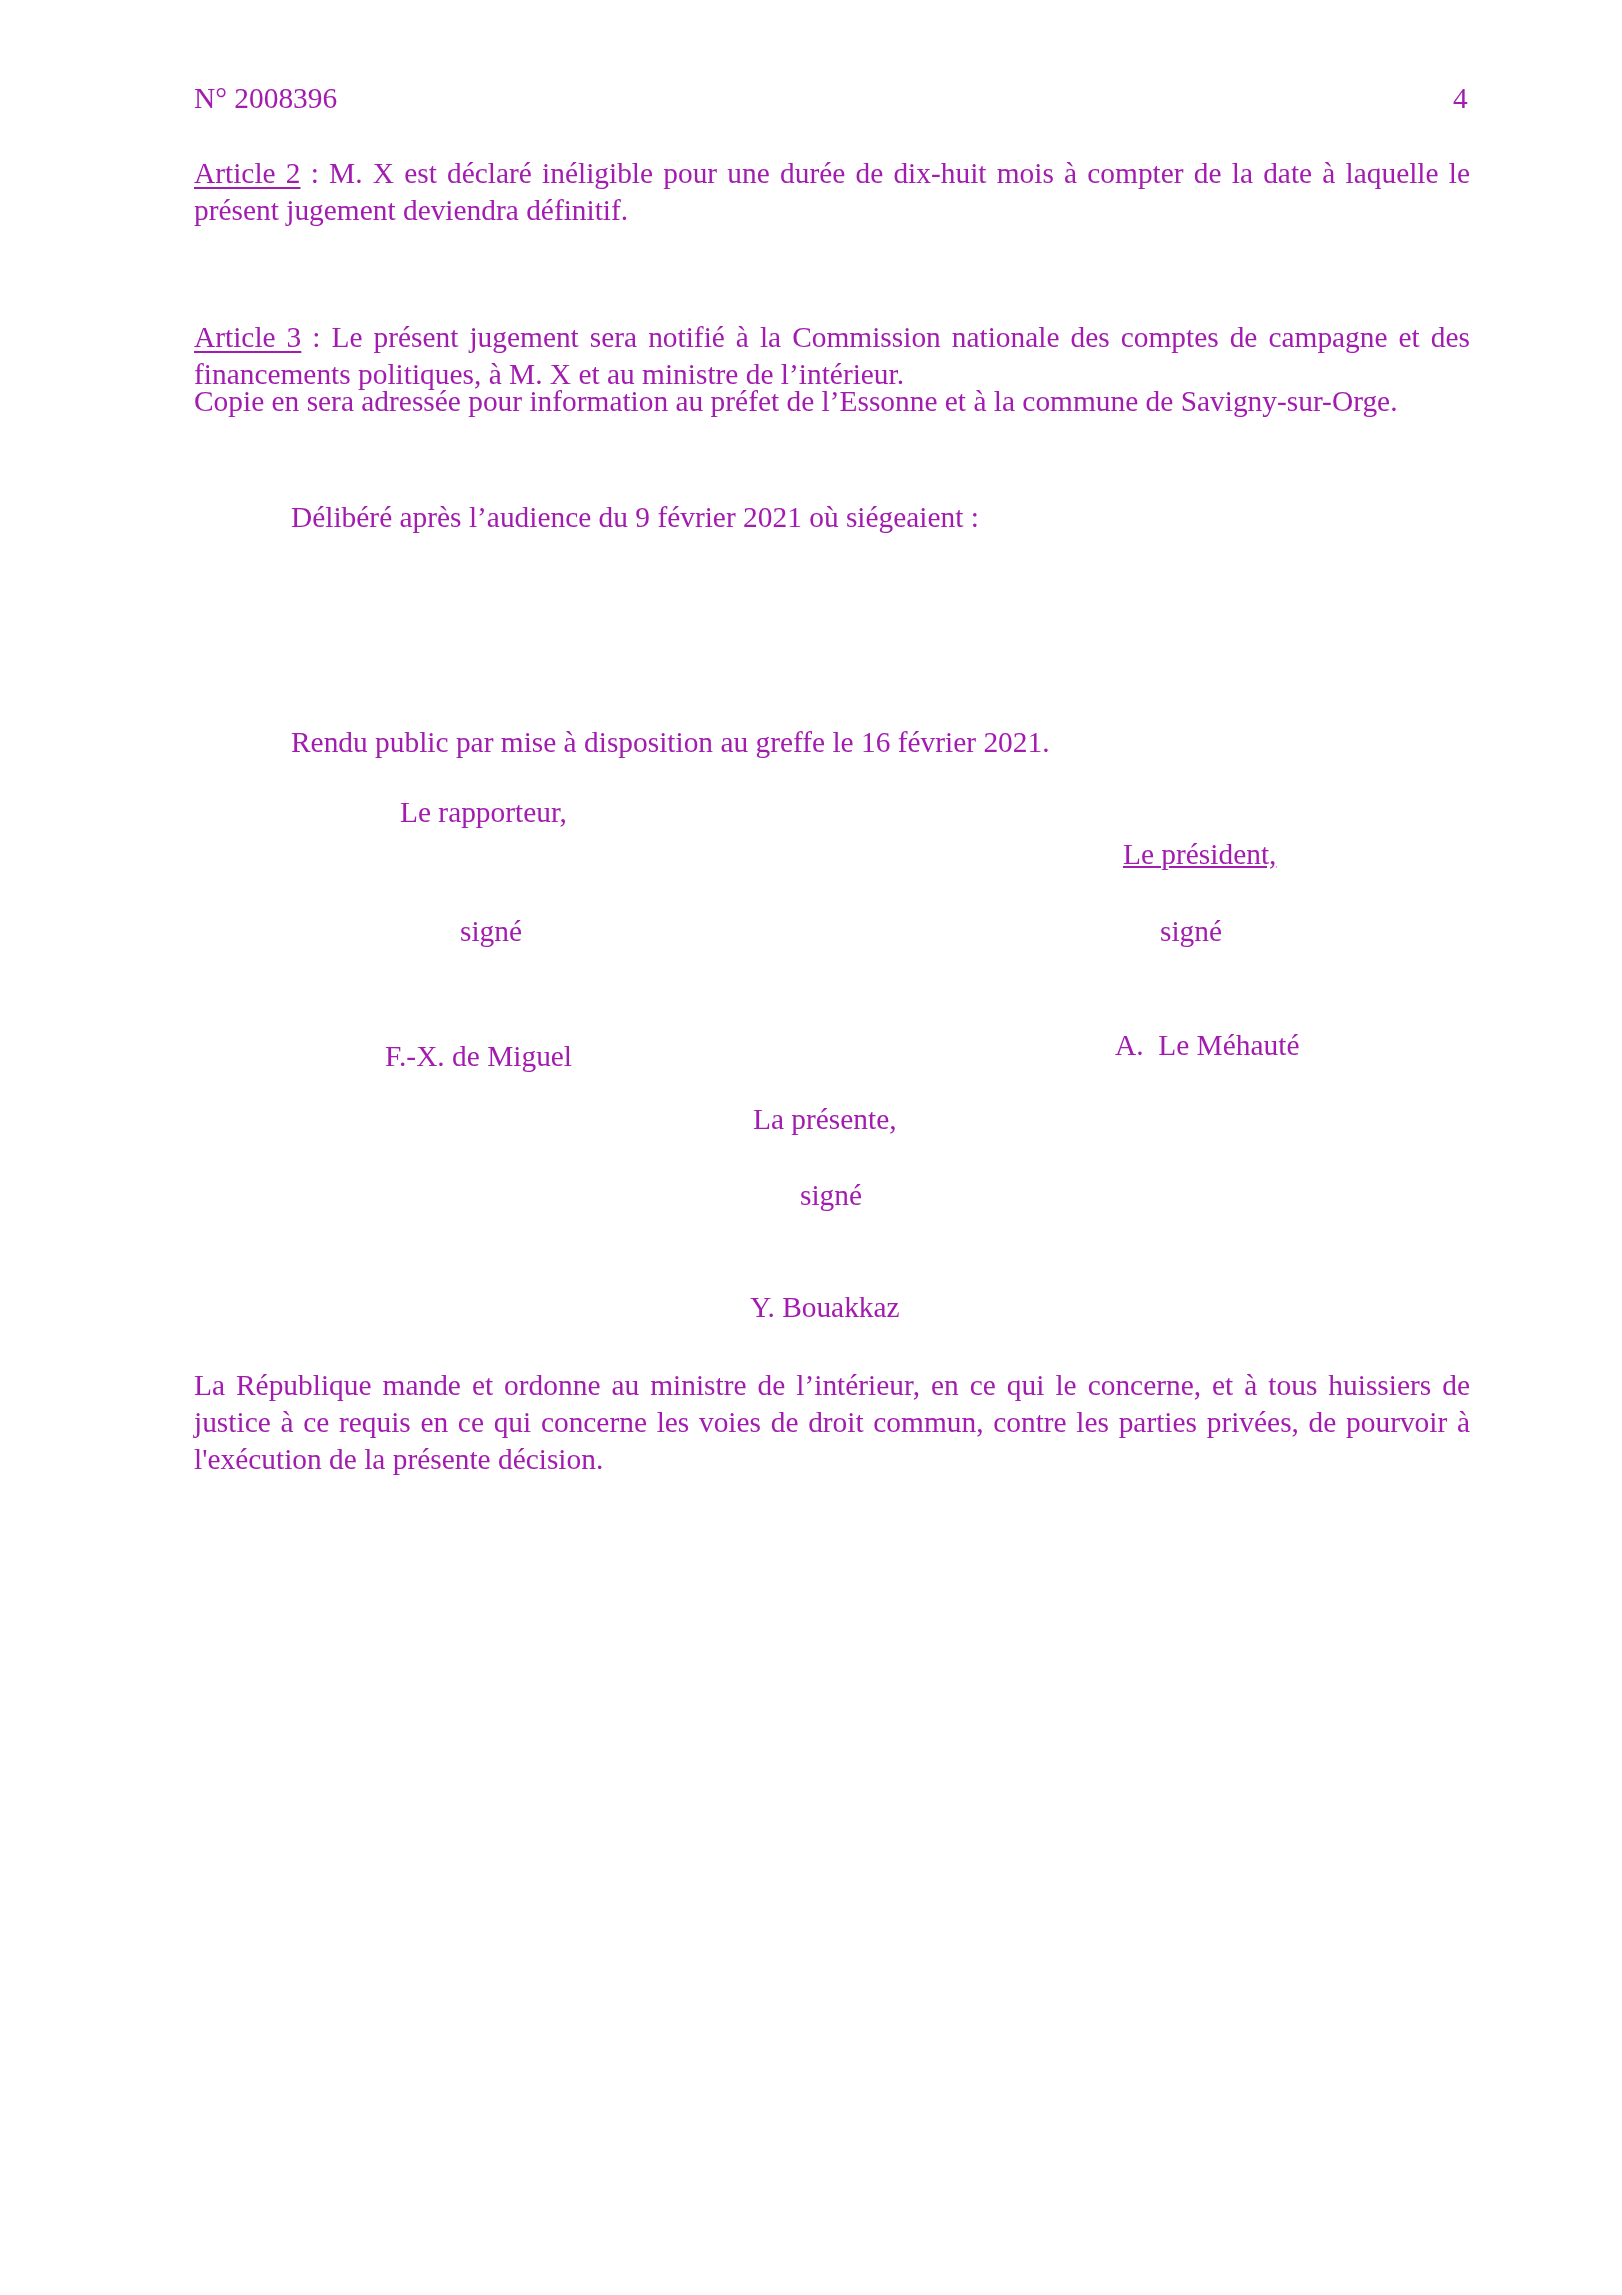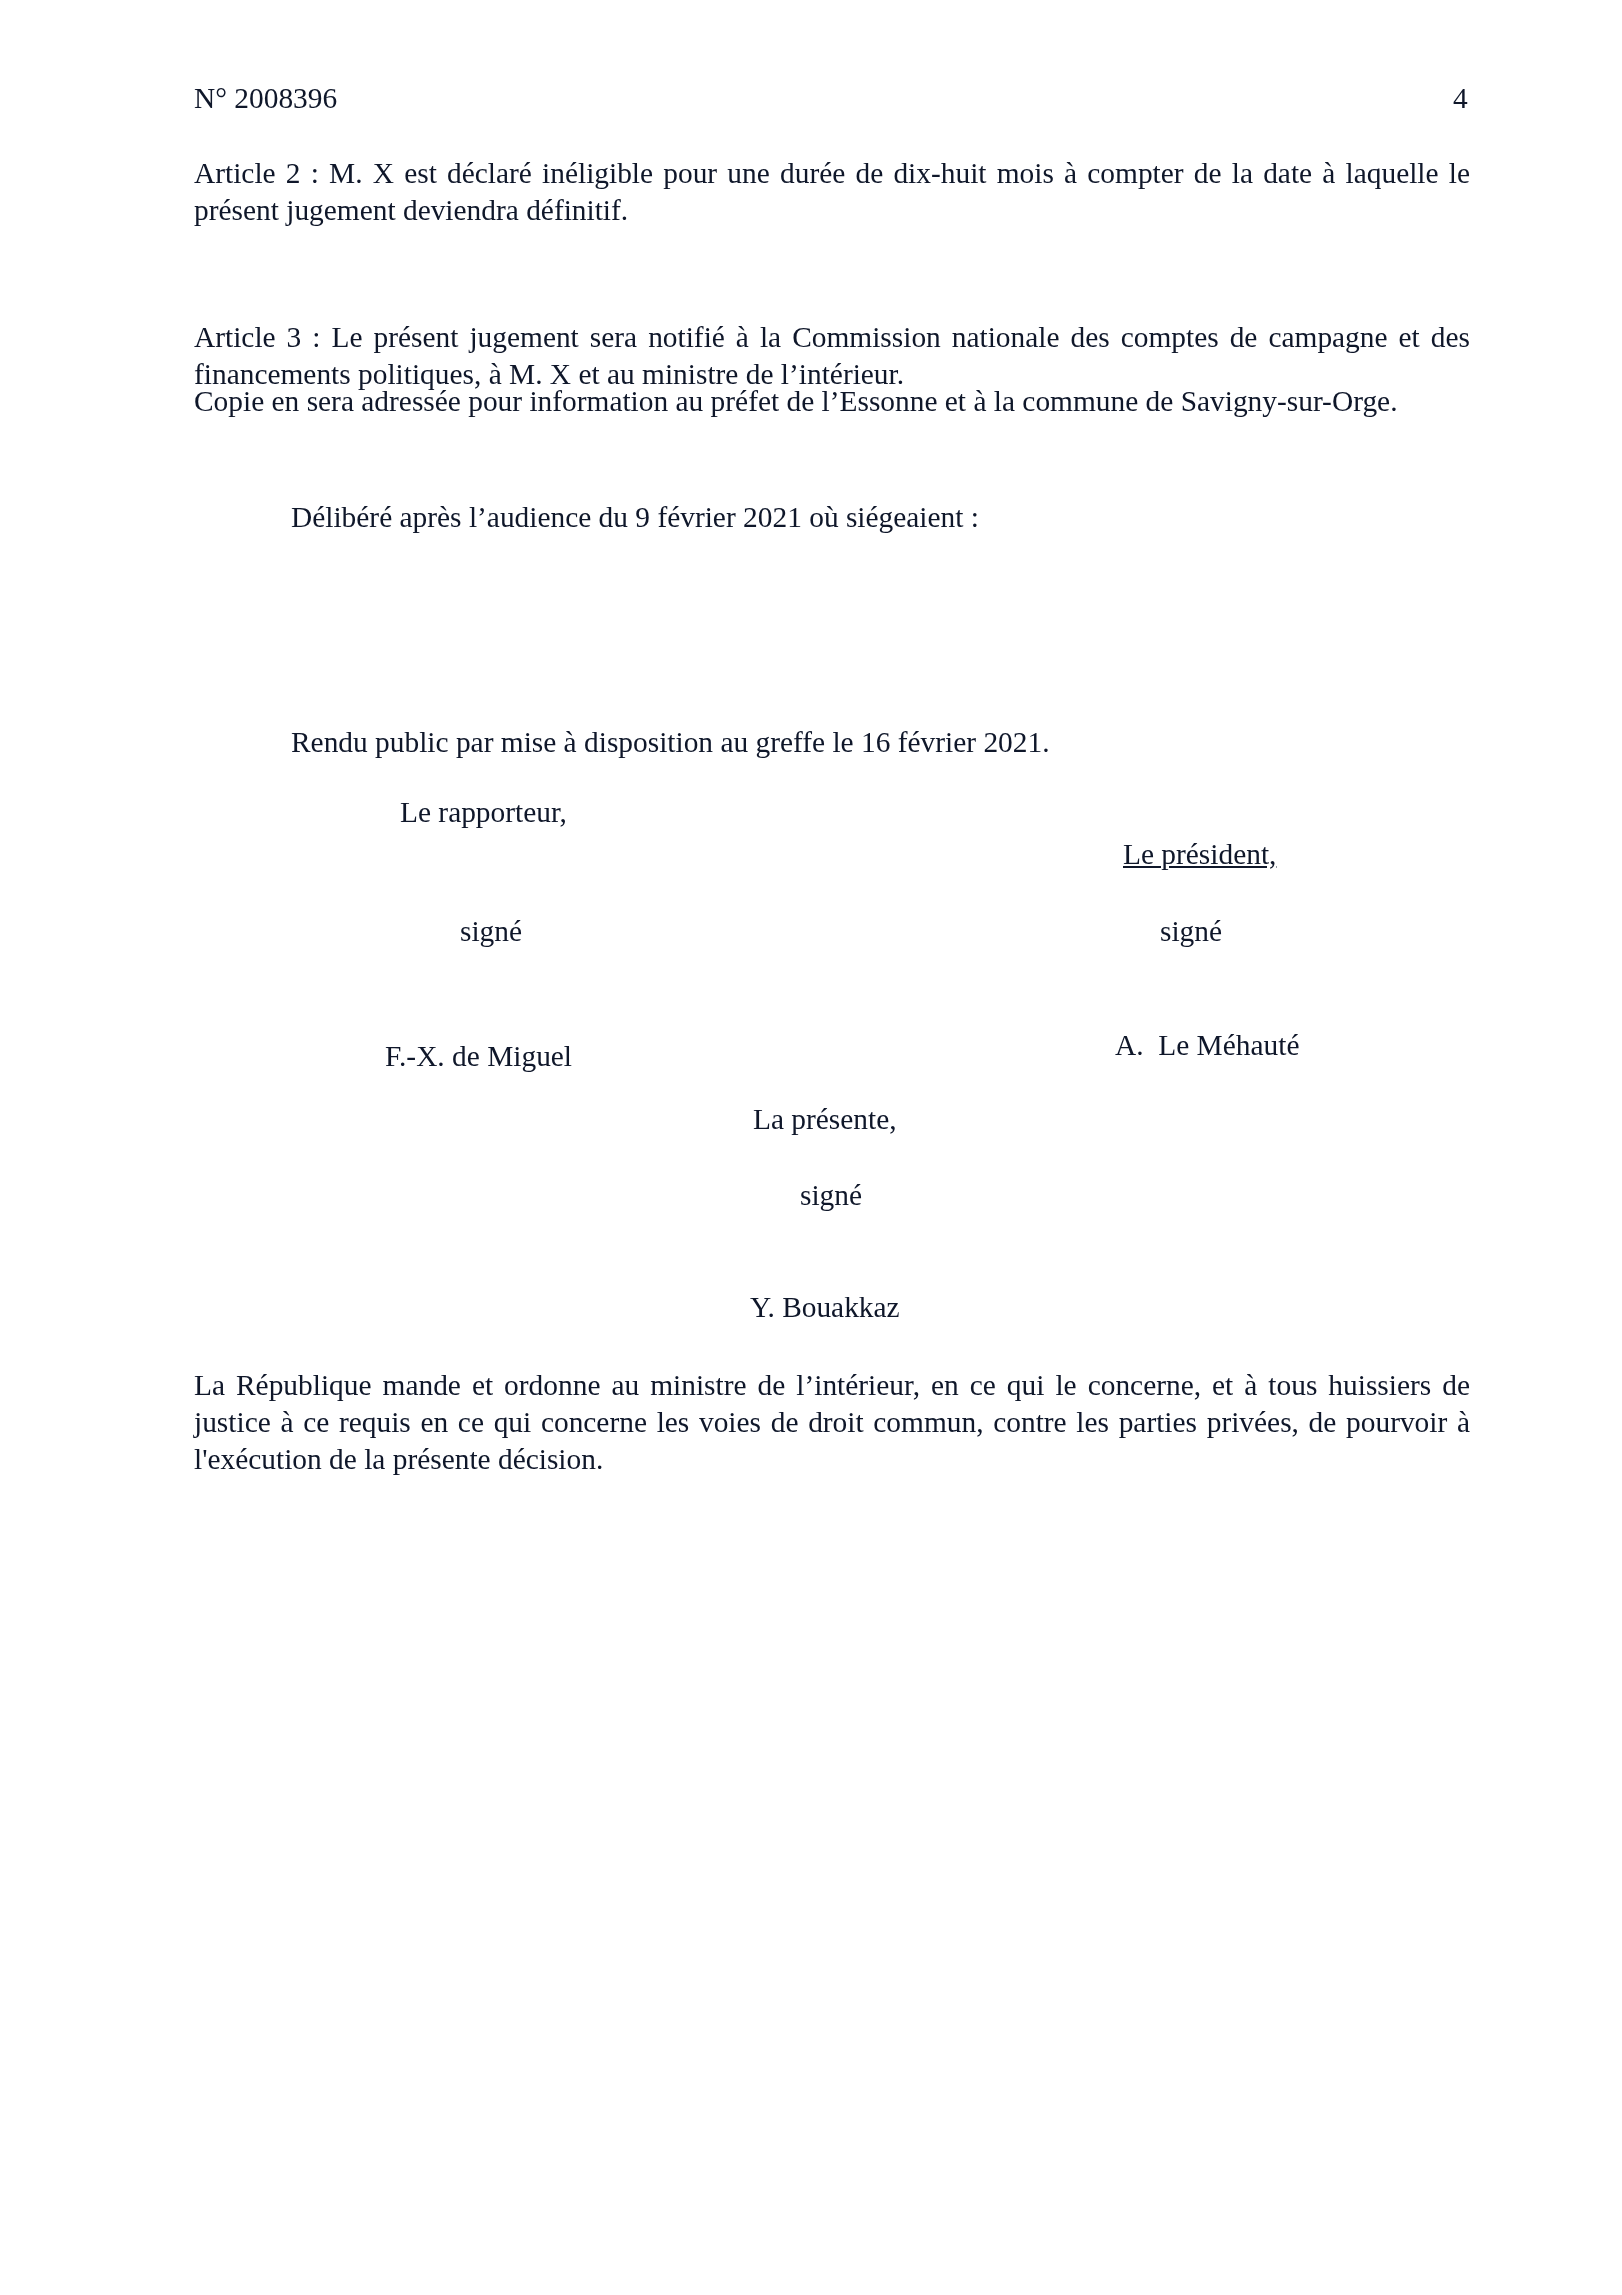--- a/index.html
+++ b/index.html
@@ -1,26 +1,26 @@
 <!DOCTYPE html>
 <html style="font-size:10.5px"><head>
 <meta charset="utf-8">
 <style>
   html, body { margin: 0; padding: 0; background: #ffffff; }
   body { width: 1622px; height: 2295px; position: relative; overflow: hidden; }
   .page {
     position: absolute; left: 0; top: 0; width: 1622px; height: 2295px;
-    background: #ffffff; color: #0f172a;
+    background: #ffffff; color: #a21caf;
     font-family: "Liberation Serif", "DejaVu Serif", serif;
     font-size: 29.4px; line-height: 37px;
   }
   .abs { position: absolute; white-space: nowrap; }
   .block { position: absolute; left: 194px; width: 1276px; text-align: justify; }
   .block.last-left { text-align-last: left; }
-  .u { text-underline-offset: 3.9px; text-decoration-thickness: 2px; }
+  .u { text-decoration: underline; text-underline-offset: 3.9px; text-decoration-thickness: 2px; }
   .indent { position: absolute; left: 291px; white-space: nowrap; }
   .members div { height: 37px; }
 </style>
 </head>
 <body>
 
 <div class="page">
 
   <div class="abs" style="left:194px; top:80px;">N° 2008396</div>
   <div class="abs" style="left:1453px; top:80px;">4</div>

